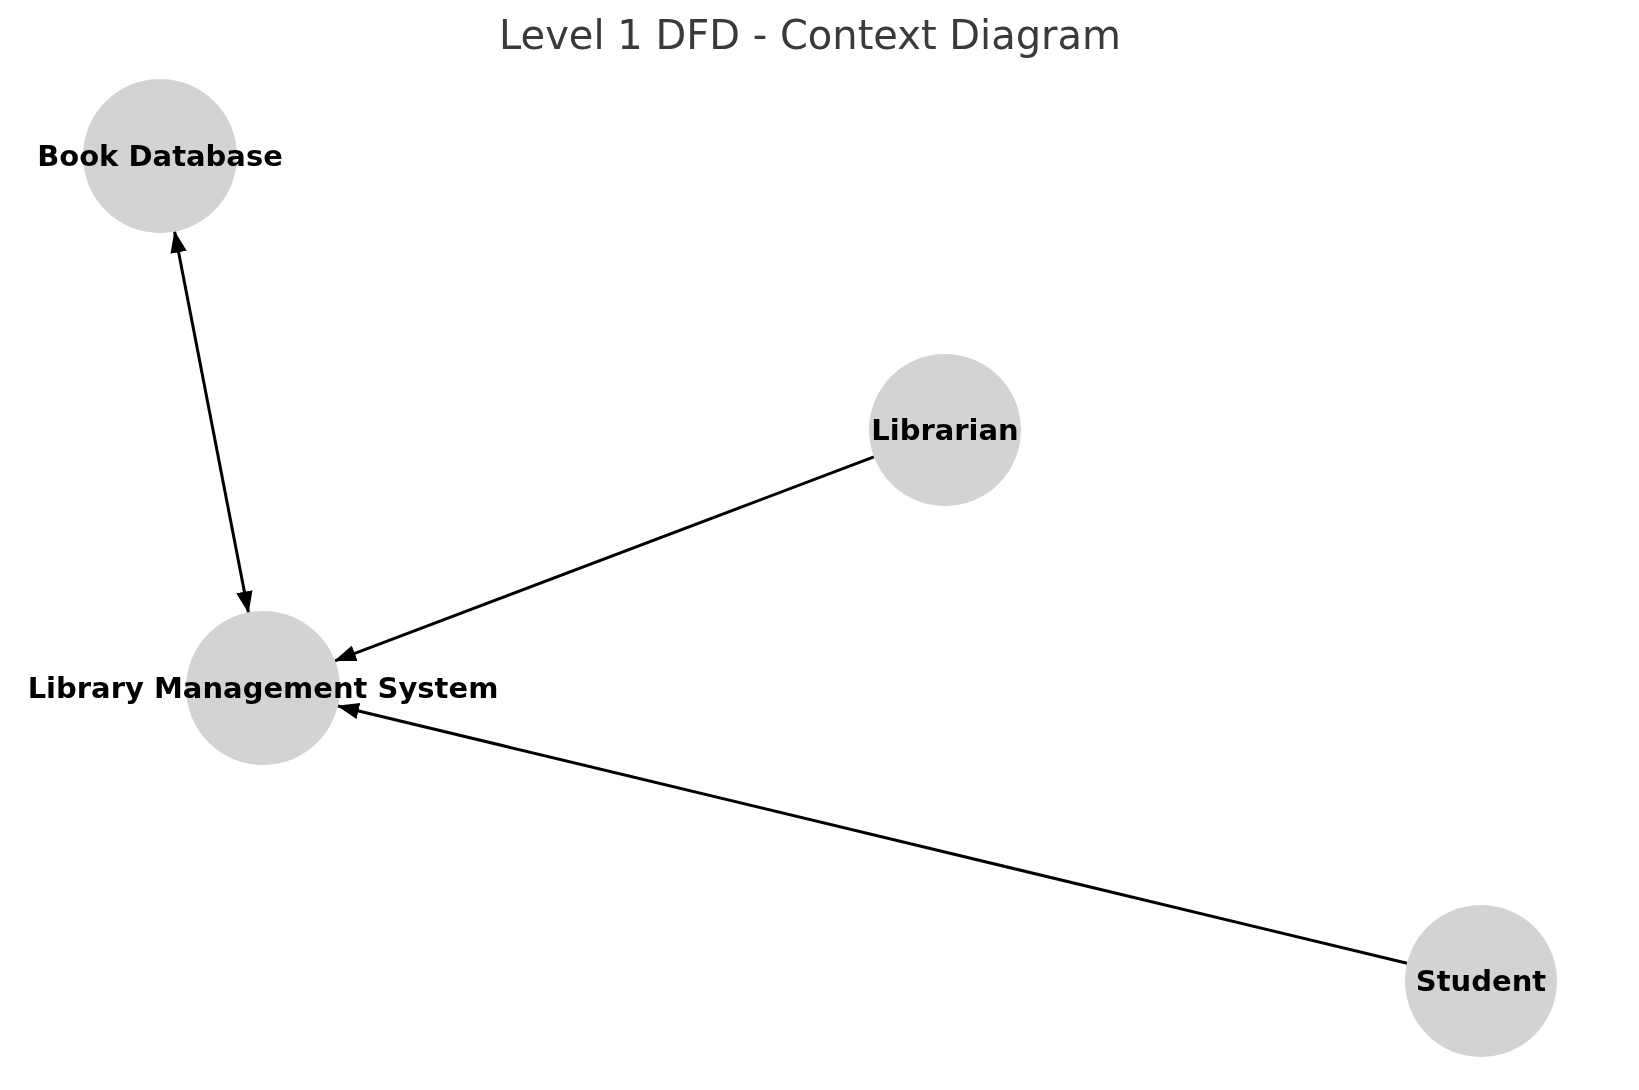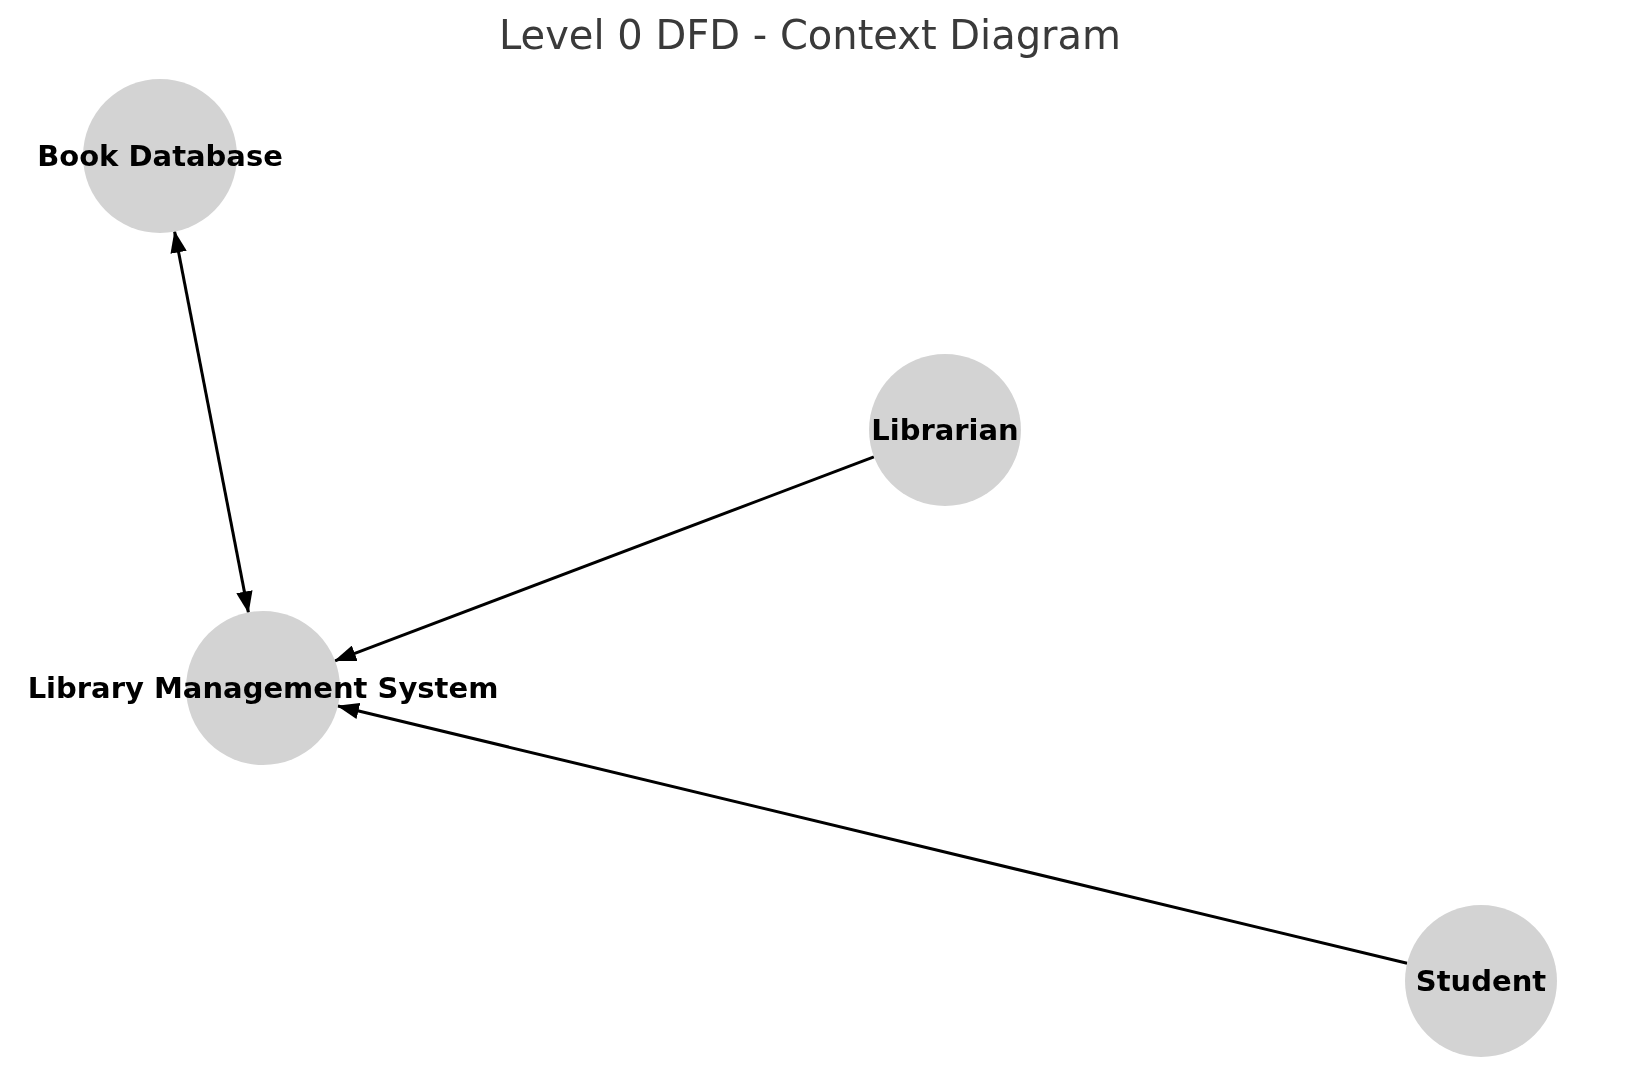--- a/index.html
+++ b/index.html
@@ -38,21 +38,21 @@
     font-size: 29px;
     font-weight: bold;
     text-anchor: middle;
   }
   .edge-line { fill: none; }
 </style>
 </head>
 <body>
 
 <div class="figure" style="background: rgb(255, 255, 255);">
-  <div class="diagram-title" style="color: rgb(58, 58, 58);">Level 0 DFD - Context Diagram</div>
+  <div class="diagram-title" style="color: rgb(58, 58, 58);">Level 1 DFD - Context Diagram</div>
 
   <svg class="canvas" width="1639" height="1090" viewBox="0 0 1639 1090">
     <defs>
       <marker id="arrowhead" viewBox="0 0 12 9" refX="11.5" refY="4.5" markerWidth="22" markerHeight="16.5" markerUnits="userSpaceOnUse" orient="auto-start-reverse">
         <path d="M0,0 L12,4.5 L0,9 Z" fill="#000000"></path>
       </marker>
     </defs>
     <g id="edges-layer">
         <line x1="248.4" y1="612.4" x2="174.6" y2="231.6" stroke="#000000" stroke-width="3" class="edge-line" marker-end="url(#arrowhead)" marker-start="url(#arrowhead)"></line>
         <line x1="873.9" y1="456.9" x2="335.0" y2="660.8" stroke="#000000" stroke-width="3" class="edge-line" marker-end="url(#arrowhead)"></line>

